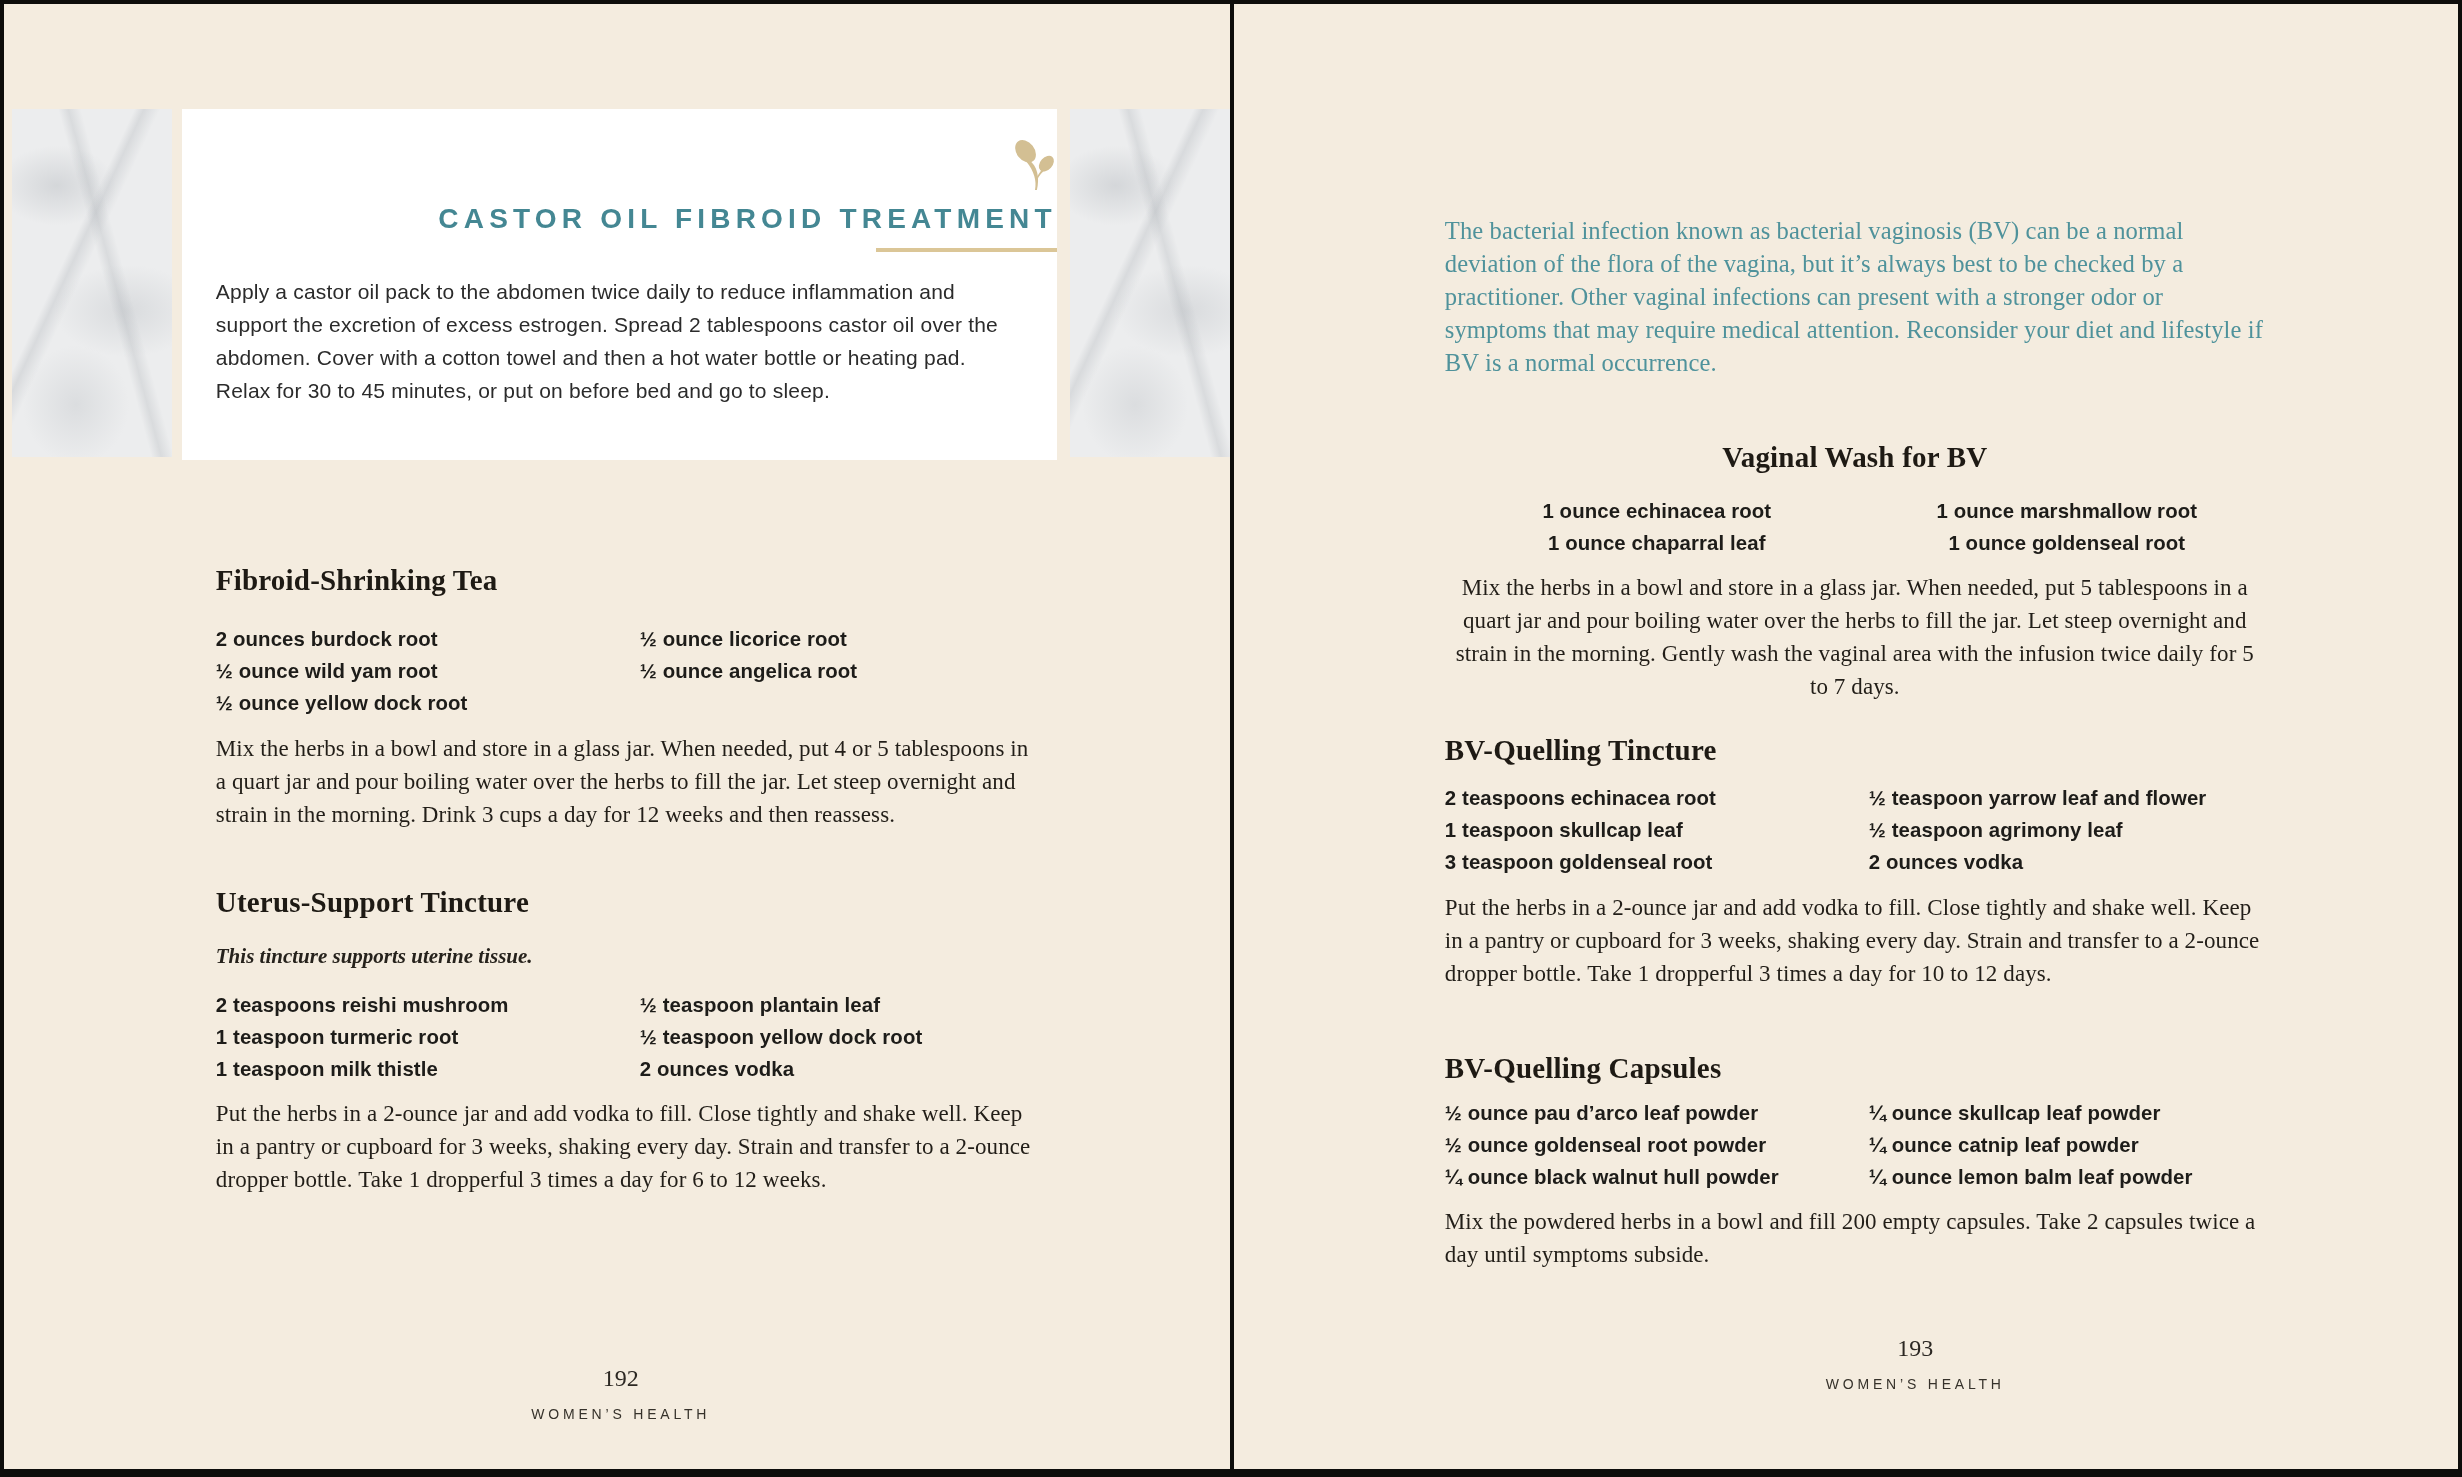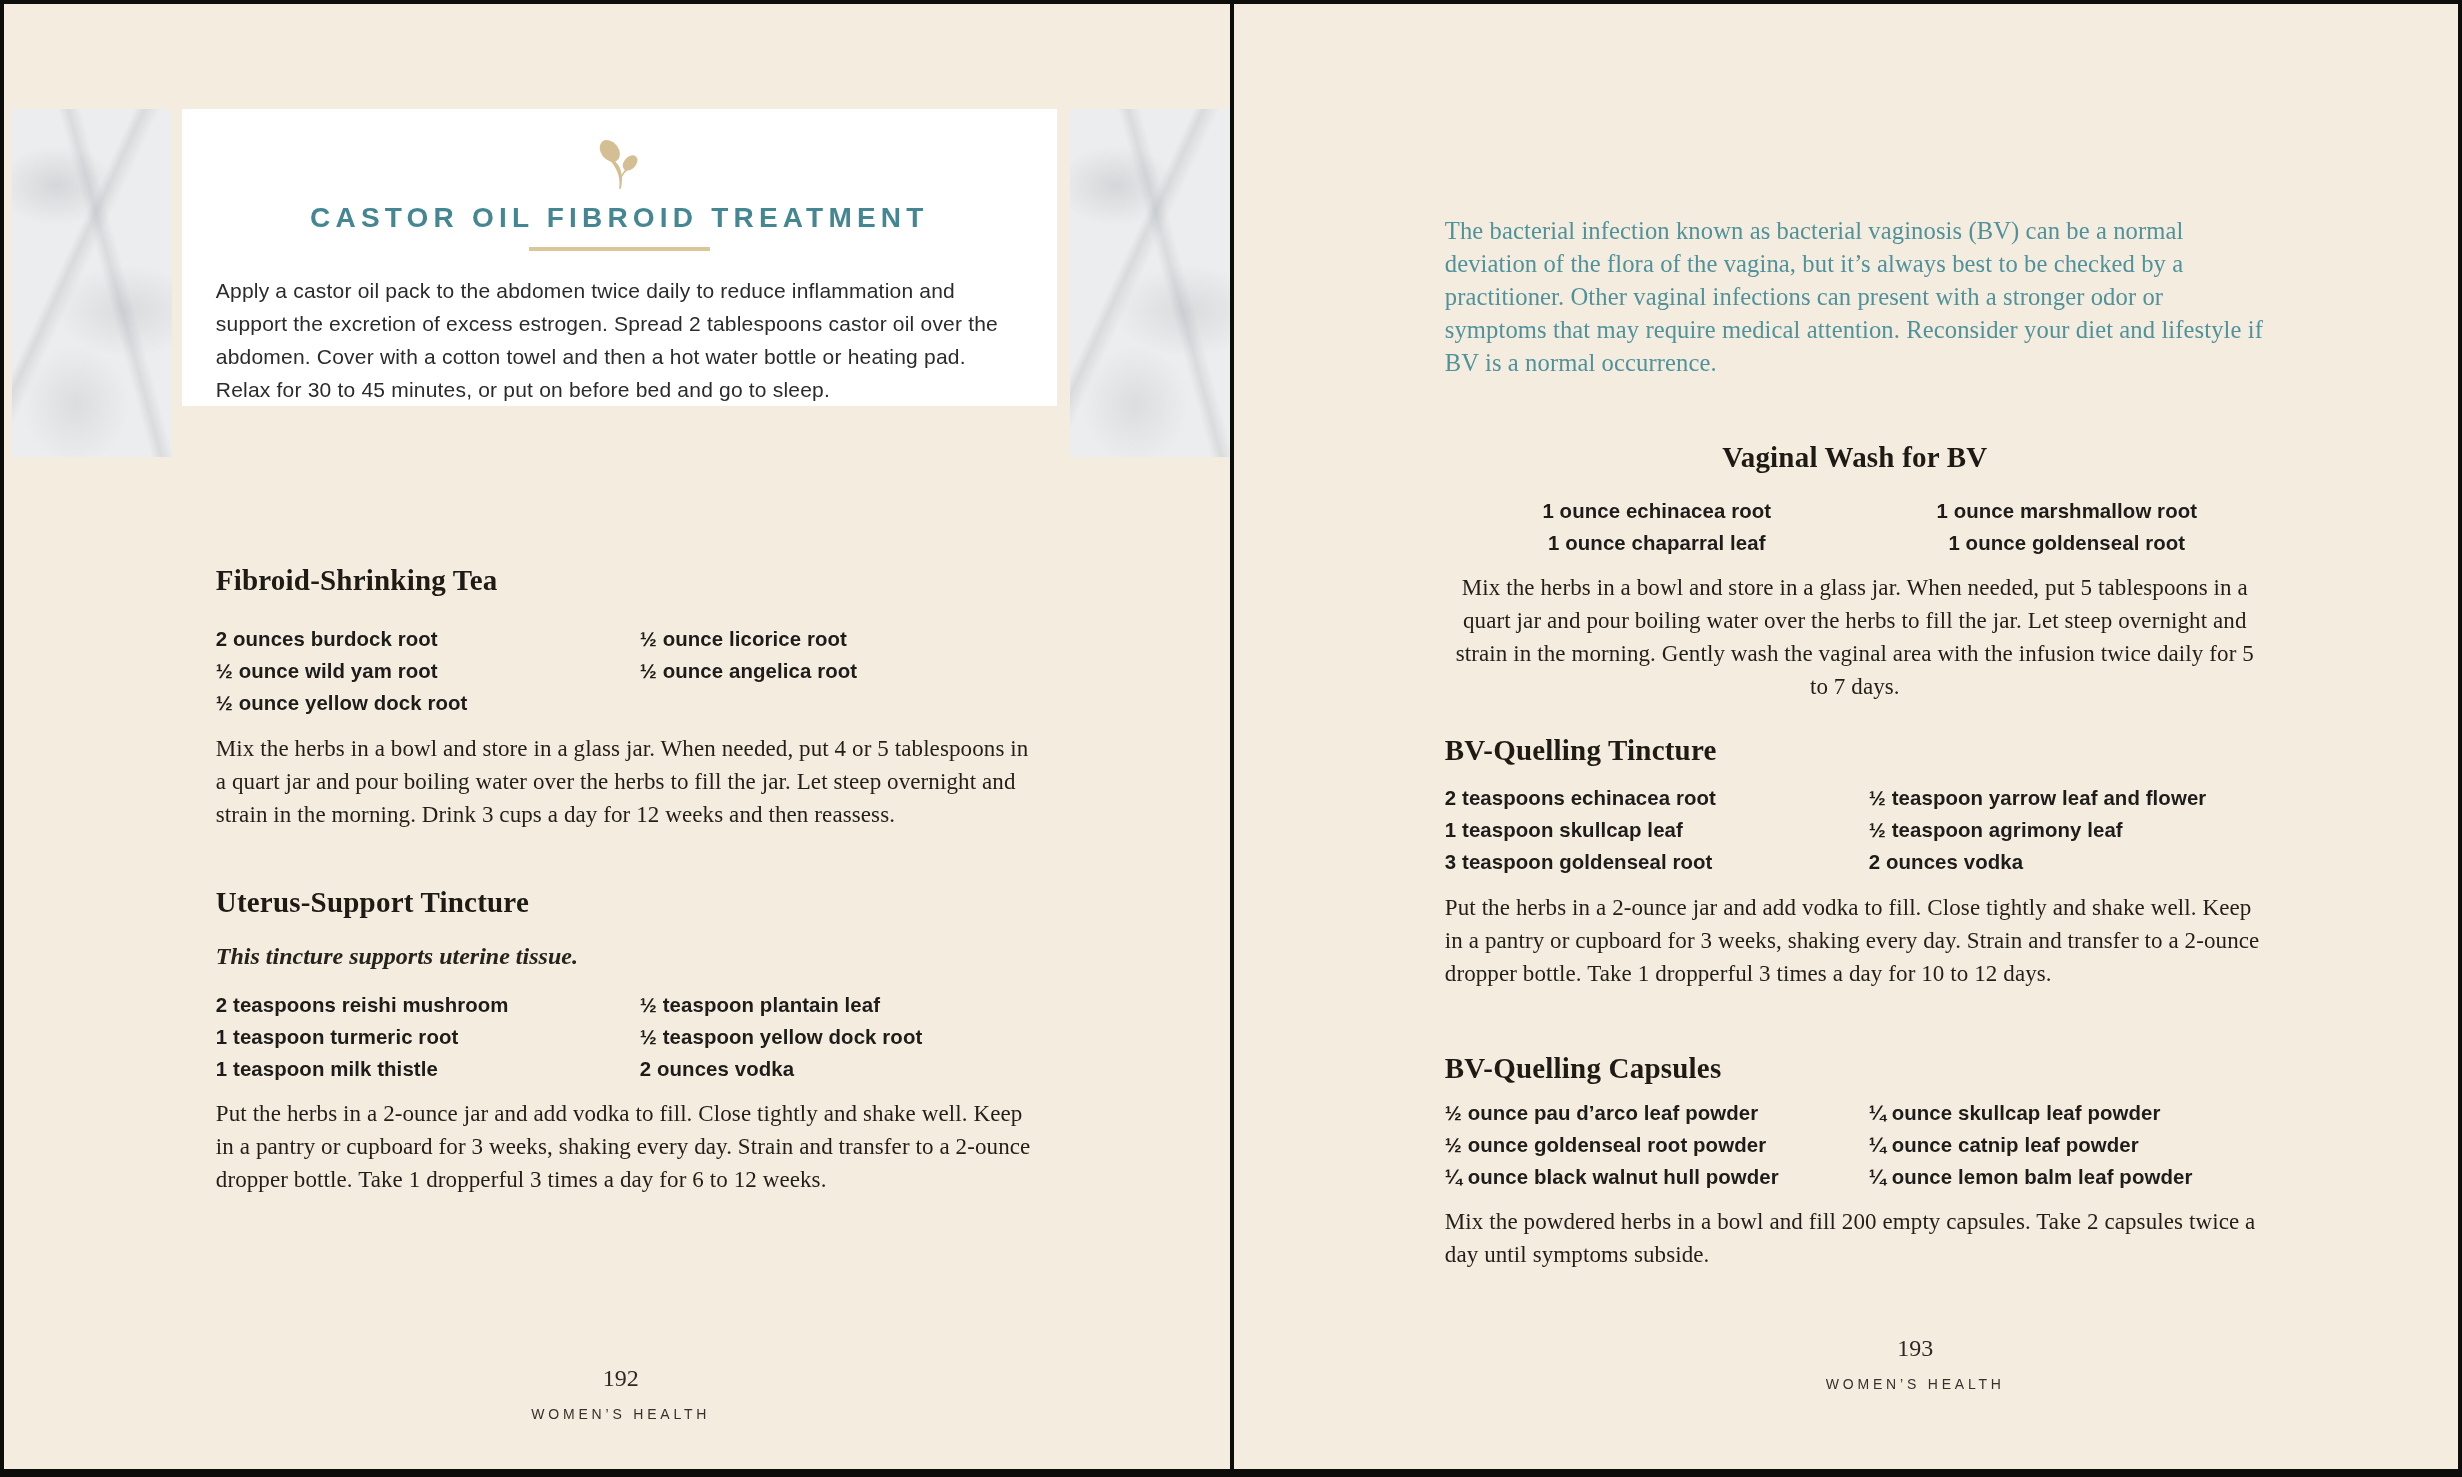--- a/index.html
+++ b/index.html
@@ -17,21 +17,21 @@
     position:absolute;left:1226px;top:0;bottom:0;width:4.7px;
     background:#0d0d0b;
   }
   
   .sec-title{
     margin:0;font-family:"Liberation Serif",serif;font-weight:700;
     font-size:29px;line-height:38px;color:#1e1a14;letter-spacing:0.2px;
   }
   .sec-note{
     margin:21px 0 0 0;font-family:"Liberation Serif",serif;
-    font-style:italic;font-weight:600;font-size:24px;line-height:28px;color:#26221c;
+    font-style:italic;font-weight:600;font-size:21px;line-height:28px;color:#26221c;
   }
   .ing-grid{
     display:grid;grid-template-columns:424px 1fr;column-gap:0;
   }
   .ing-col{display:flex;flex-direction:column;}
   .ing-col span{
     font-size:20.4px;line-height:32px;font-weight:700;color:#1d1c19;
     letter-spacing:0.1px;
   }
   .sec-body{
@@ -52,22 +52,22 @@
       linear-gradient(115deg, rgba(255,255,255,0) 38%, rgba(165,170,176,.28) 41%, rgba(255,255,255,0) 46%),
       linear-gradient(75deg,  rgba(255,255,255,0) 55%, rgba(150,156,162,.22) 59%, rgba(255,255,255,0) 64%),
       radial-gradient(ellipse 85px 57px at 28% 22%, rgba(168,173,179,.35), rgba(255,255,255,0) 70%),
       radial-gradient(ellipse 104px 66px at 72% 58%, rgba(168,173,179,.28), rgba(255,255,255,0) 70%),
       radial-gradient(ellipse 76px 85px at 40% 85%, rgba(168,173,179,.25), rgba(255,255,255,0) 70%),
       #ecedee;
   }
   .marble.left{left:8.5px;width:160px;}
   .marble.right{left:1066px;width:163px;}
   .treatment-box{
-    position:absolute;left:178px;top:105px;width:875px;height:297px;
-    background:#ffffff;display:flex;flex-direction:column;align-items:center;
+    position:absolute;left:178px;top:105px;width:875px;height:351px;
+    background:#ffffff;display:flex;flex-direction:column;align-items:flex-end;
   }
   .sprout{margin-top:30px;width:44px;height:53px;}
   .box-title{
     margin:11.4px 0 0 0;font-size:28px;font-weight:700;letter-spacing:5.2px;
     color:#448793;line-height:32px;white-space:nowrap;
   }
   .box-rule{width:181px;height:3.8px;background:#dbc697;margin-top:13.3px;}
   .box-body{
     margin:23px 34px 0 34px;font-size:21px;line-height:33px;color:#2b2b2b;
     letter-spacing:0.2px;align-self:flex-start;text-align:left;width:801px;

